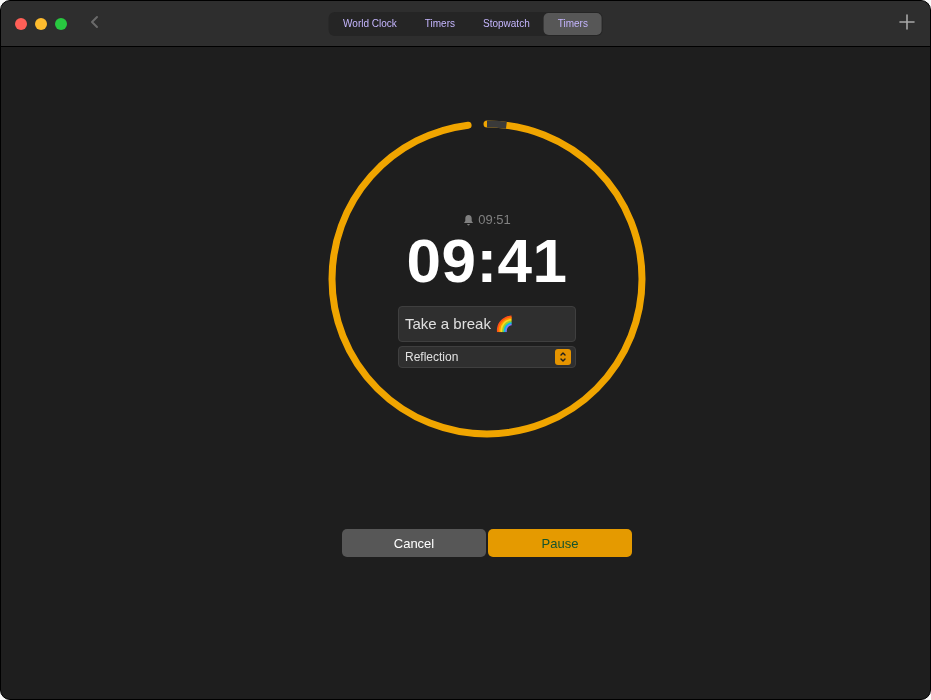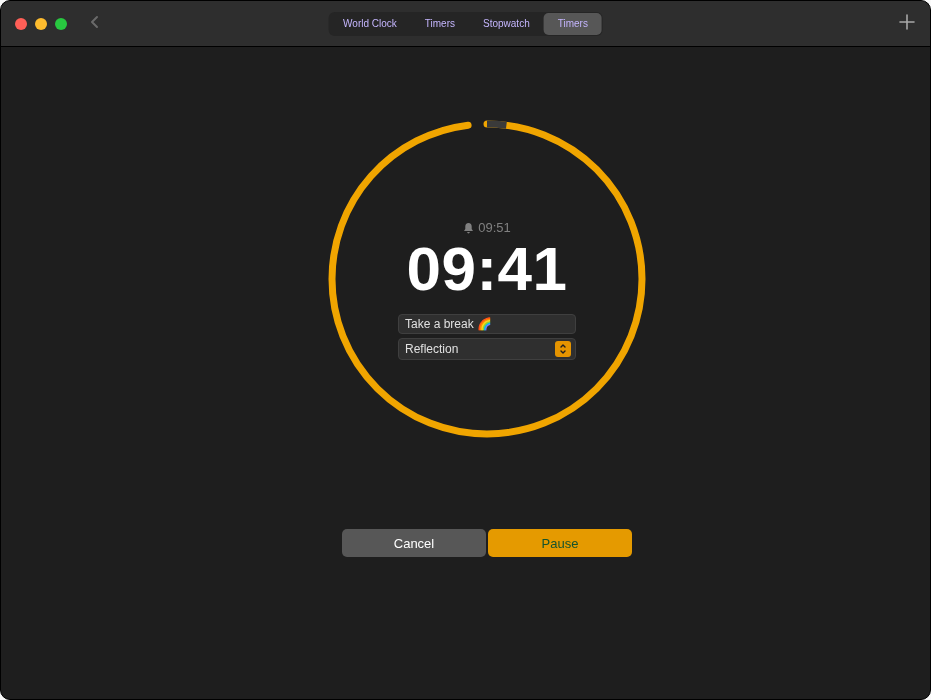--- a/index.html
+++ b/index.html
@@ -133,26 +133,26 @@
     }
     .countdown {
       color: #fff;
       font-size: 62px;
       font-weight: 700;
       letter-spacing: 0.5px;
       margin-top: -6px;
     }
     .label-field {
       width: 178px;
-      height: 20px;
+      height: 36px;
       background: #2f2f2f;
       border: 1px solid #3f3f3f;
       border-radius: 4px;
       color: #e0e0e0;
-      font-size: 12px;
+      font-size: 15px;
       padding: 0 6px;
       display: flex;
       align-items: center;
       margin-top: 6px;
     }
     .sound-select {
       width: 178px;
       height: 22px;
       background: #2f2f2f;
       border: 1px solid #3f3f3f;

